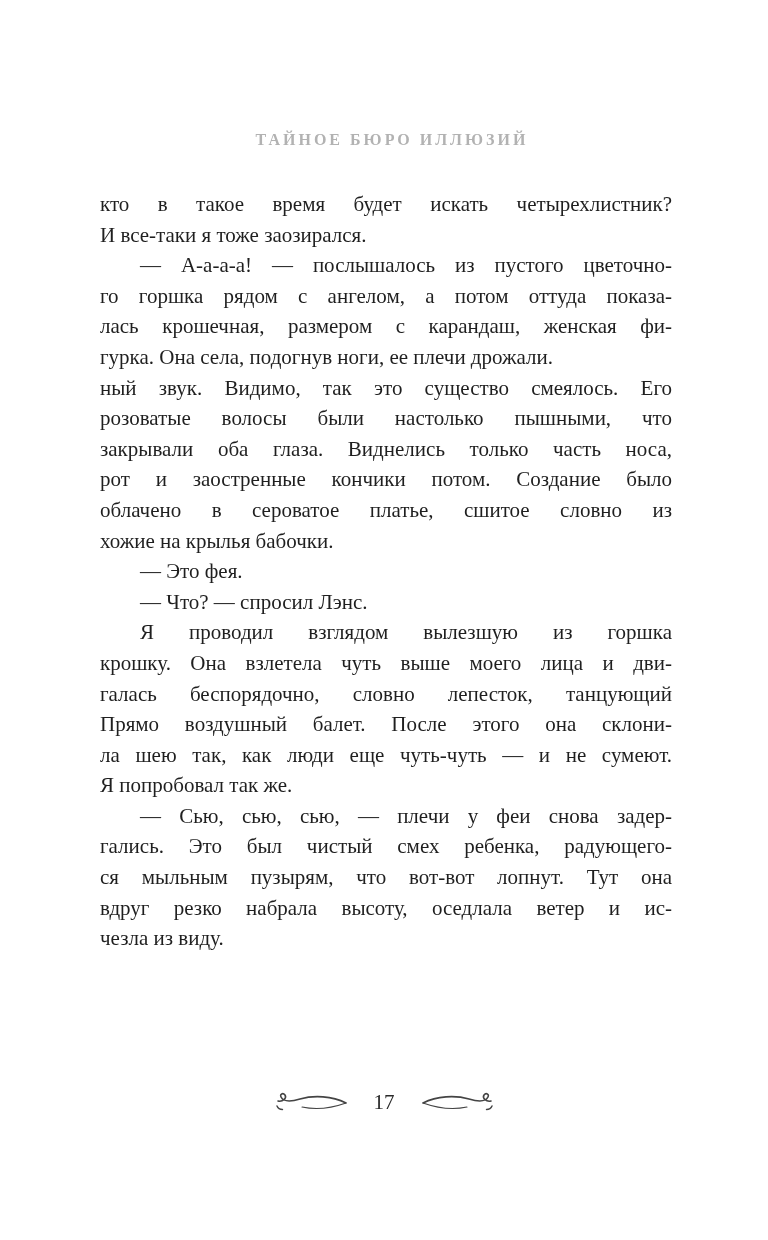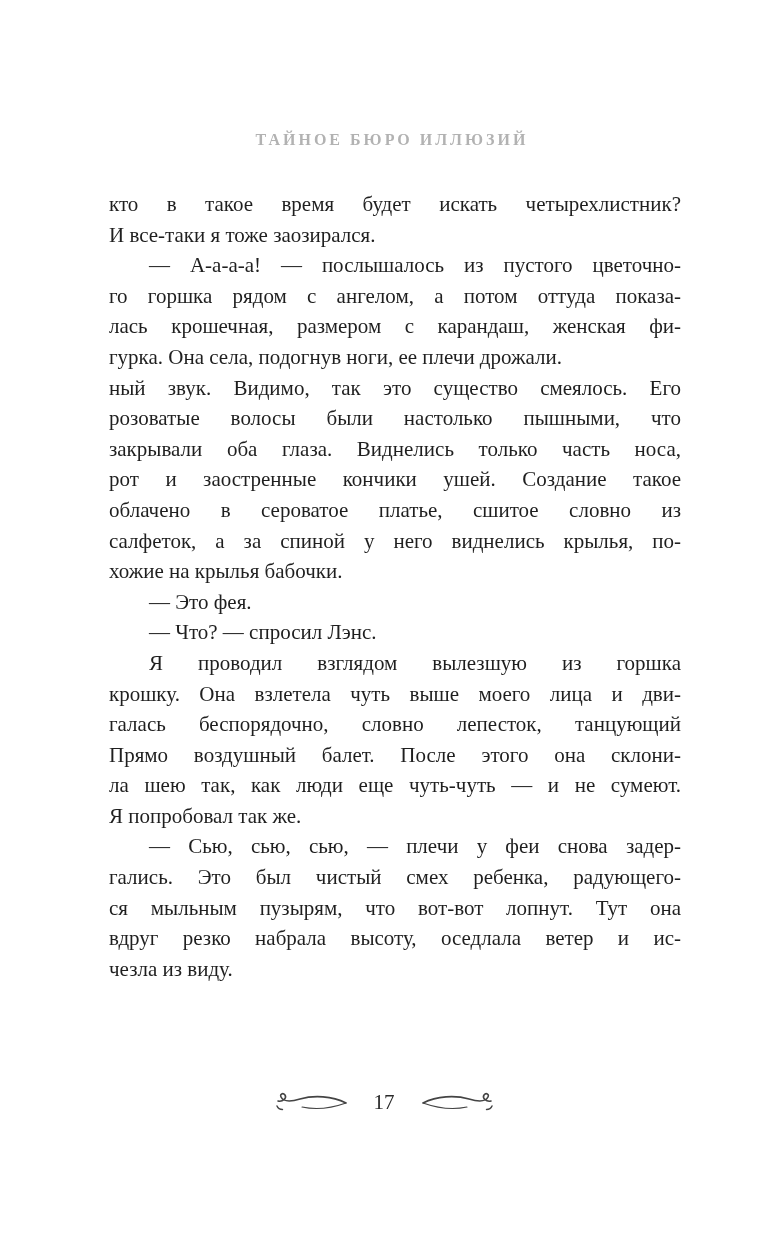--- a/index.html
+++ b/index.html
@@ -23,21 +23,20 @@
     font-weight: bold;
     letter-spacing: 3px;
     color: #b2b2b2;
     padding-left: 16px;
   }
   .body-text {
     position: absolute;
     top: 189px; left: 100px; width: 572px;
     font-size: 21px;
     color: #1f1f1f;
-    margin-left: 9px;
   }
   .line {
     line-height: 30.6px;
     text-align: justify;
     text-align-last: justify;
   }
   .line.last {
     text-align-last: left;
   }
   .line.first {
@@ -69,23 +68,22 @@
   <div class="body-text" id="body-text">
       <div class="line">кто в такое время будет искать четырехлистник?</div>
       <div class="line last">И все-таки я тоже заозирался.</div>
       <div class="line first">— А-а-а-а! — послышалось из пустого цветочно-</div>
       <div class="line">го горшка рядом с ангелом, а потом оттуда показа-</div>
       <div class="line">лась крошечная, размером с карандаш, женская фи-</div>
       <div class="line last">гурка. Она села, подогнув ноги, ее плечи дрожали.</div>
       <div class="line">ный звук. Видимо, так это существо смеялось. Его</div>
       <div class="line">розоватые волосы были настолько пышными, что</div>
       <div class="line">закрывали оба глаза. Виднелись только часть носа,</div>
-      <div class="line">рот и заостренные кончики ушей. Создание такое</div>
+      <div class="line">рот и заостренные кончики потом. Создание было</div>
       <div class="line">облачено в сероватое платье, сшитое словно из</div>
-      <div class="line">салфеток, а за спиной у него виднелись крылья, по-</div>
       <div class="line last">хожие на крылья бабочки.</div>
       <div class="line first last">— Это фея.</div>
       <div class="line first last">— Что? — спросил Лэнс.</div>
       <div class="line first">Я проводил взглядом вылезшую из горшка</div>
       <div class="line">крошку. Она взлетела чуть выше моего лица и дви-</div>
       <div class="line">галась беспорядочно, словно лепесток, танцующий</div>
       <div class="line">Прямо воздушный балет. После этого она склони-</div>
       <div class="line">ла шею так, как люди еще чуть-чуть — и не сумеют.</div>
       <div class="line last">Я попробовал так же.</div>
       <div class="line first">— Сью, сью, сью, — плечи у феи снова задер-</div>

